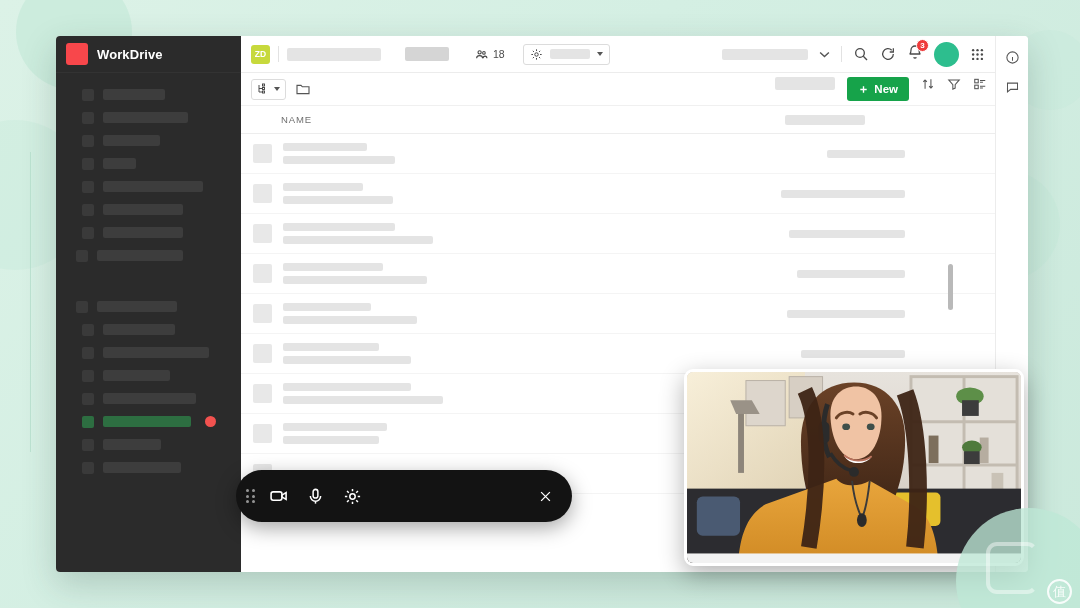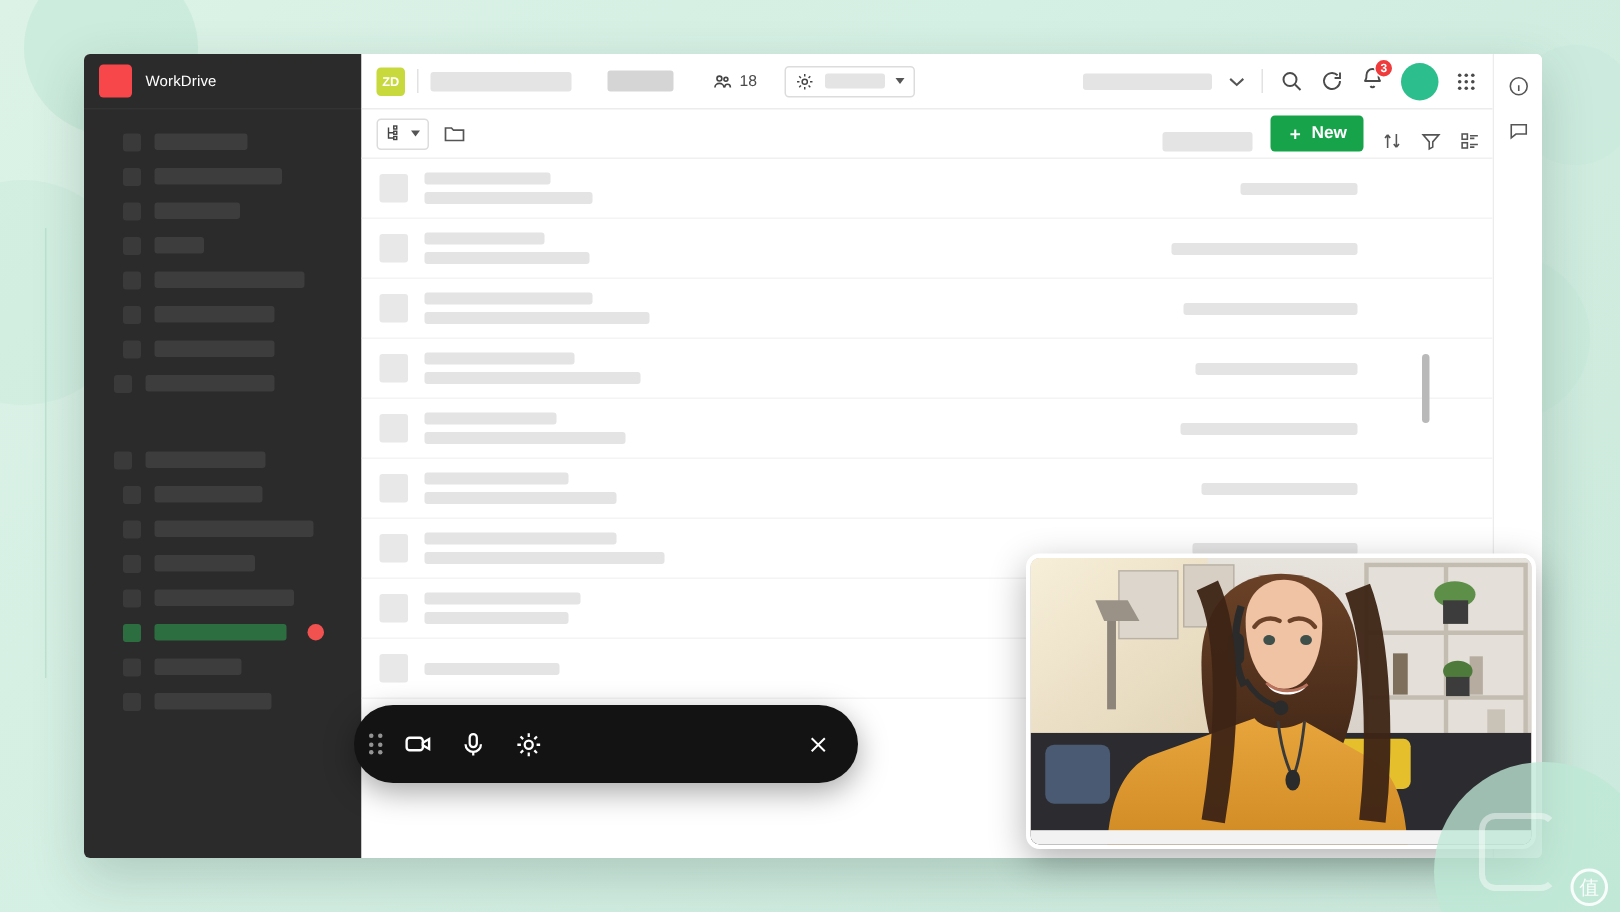--- a/index.html
+++ b/index.html
@@ -24,21 +24,21 @@
     position:absolute; left:56px; top:36px; width:972px; height:536px;
     background:#fff; border-radius:4px; overflow:hidden;
     box-shadow:0 12px 34px rgba(40,70,60,.22);
     display:flex;
   }
 
   
   .sidebar { width:185px; background:#2b2b2b; flex:0 0 185px; position:relative; }
   .sb-brand { height:37px; display:flex; align-items:center; padding:0 0 0 10px; gap:9px; border-bottom:1px solid #333; }
   .sb-logo { width:22px; height:22px; border-radius:3px; background:#f8474b; flex:0 0 22px; }
-  .sb-title { color:#fff; font-size:10px; font-weight:normal; letter-spacing:.1px; }
+  .sb-title { color:#fff; font-size:13px; font-weight:bold; letter-spacing:.1px; }
   .sb-body { padding-top:10px; }
   .sb-row { display:flex; align-items:center; gap:9px; height:23px; padding-left:26px; }
   .sb-row.top { padding-left:20px; }
   .sb-sq { width:12px; height:12px; border-radius:2px; background:#3a3a3a; flex:0 0 12px; }
   .sb-bar { height:11px; border-radius:2px; background:#3d3d3d; }
   .sb-section { color:#9a9a9a; font-size:8.5px; letter-spacing:1.2px; padding:14px 0 7px 14px; font-weight:bold; }
   .sb-row.active .sb-sq { background:#2d6e41; }
   .sb-row.active .sb-bar { background:#2d6e41; }
   .sb-dot { width:11px; height:11px; border-radius:50%; background:#f2524f; margin-left:5px; flex:0 0 11px; }
 
@@ -57,21 +57,21 @@
   .caret { width:0;height:0;border-left:3.5px solid transparent;border-right:3.5px solid transparent;border-top:4px solid #555; }
   .topbar-right { margin-left:auto; display:flex; align-items:center; gap:11px; padding-right:2px; }
   .avatar { width:25px;height:25px;border-radius:50%;background:#2dbe8e; }
   .bell-wrap { position:relative; }
   .badge { position:absolute; top:-5px; right:-6px; min-width:13px; height:13px; border-radius:7px;
            background:#ef3b3b; color:#fff; font-size:8px; font-weight:bold;
            display:flex;align-items:center;justify-content:center; padding:0 3px; border:1.5px solid #fff;}
 
   .subbar { height:33px; display:flex; align-items:center; padding:0 8px 0 10px; gap:9px; border-bottom:1px solid #f0f0f0; }
   .tree-btn { display:flex;align-items:center;gap:5px;border:1px solid #dcdcdc;border-radius:3px;height:21px;padding:0 5px; }
-  .subbar-right { margin-left:auto; display:flex; align-items:flex-end; gap:12px; }
+  .subbar-right { margin-left:auto; display:flex; align-items:flex-start; gap:12px; }
   .new-btn { background:#16a34a; color:#fff; border-radius:3px; height:24px; padding:0 11px;
              display:flex;align-items:center;gap:5px;font-size:11.5px;font-weight:bold; border:none; cursor:pointer; }
 
   .listhead { height:28px; display:flex; align-items:center; padding-left:40px; font-size:9.5px;
               color:#707070; letter-spacing:.9px; border-bottom:1px solid #ededed; }
   .listhead .ph { margin-left:auto; margin-right:130px; }
 
   .rows { flex:1; overflow:hidden; position:relative; }
   .row { display:flex; align-items:center; padding:0 0 0 12px; height:40px; border-bottom:1px solid #f4f4f4; gap:11px; }
   .row-ic { width:19px;height:19px;border-radius:2px;background:#e8e8e8;flex:0 0 19px; }
@@ -298,20 +298,24 @@
           <path d="M3 5h18l-7 8v6l-4 2v-8z"></path>
         </svg>
         <svg width="14" height="14" viewBox="0 0 24 24" fill="none" stroke="#555" stroke-width="1.8">
           <rect x="3" y="4" width="6" height="6"></rect>
             <rect x="3" y="14" width="6" height="6"></rect>
             <path d="M12 6h9M12 9h5M12 16h9M12 19h5"></path>
         </svg>
       </div>
     </div>
 
+    <div class="listhead">
+      <span>NAME</span>
+      <span class="ph" style="width:80px;height:10px"></span>
+    </div>
 
     <div class="rows">
       <div class="row">
           <span class="row-ic"></span>
           <span class="row-txt">
             <span class="ph" style="width:84px;height:8px"></span>
             <span class="ph" style="width:112px;height:8px"></span>
           </span>
           <span class="ph row-right" style="width:78px;height:8px"></span>
         </div>

